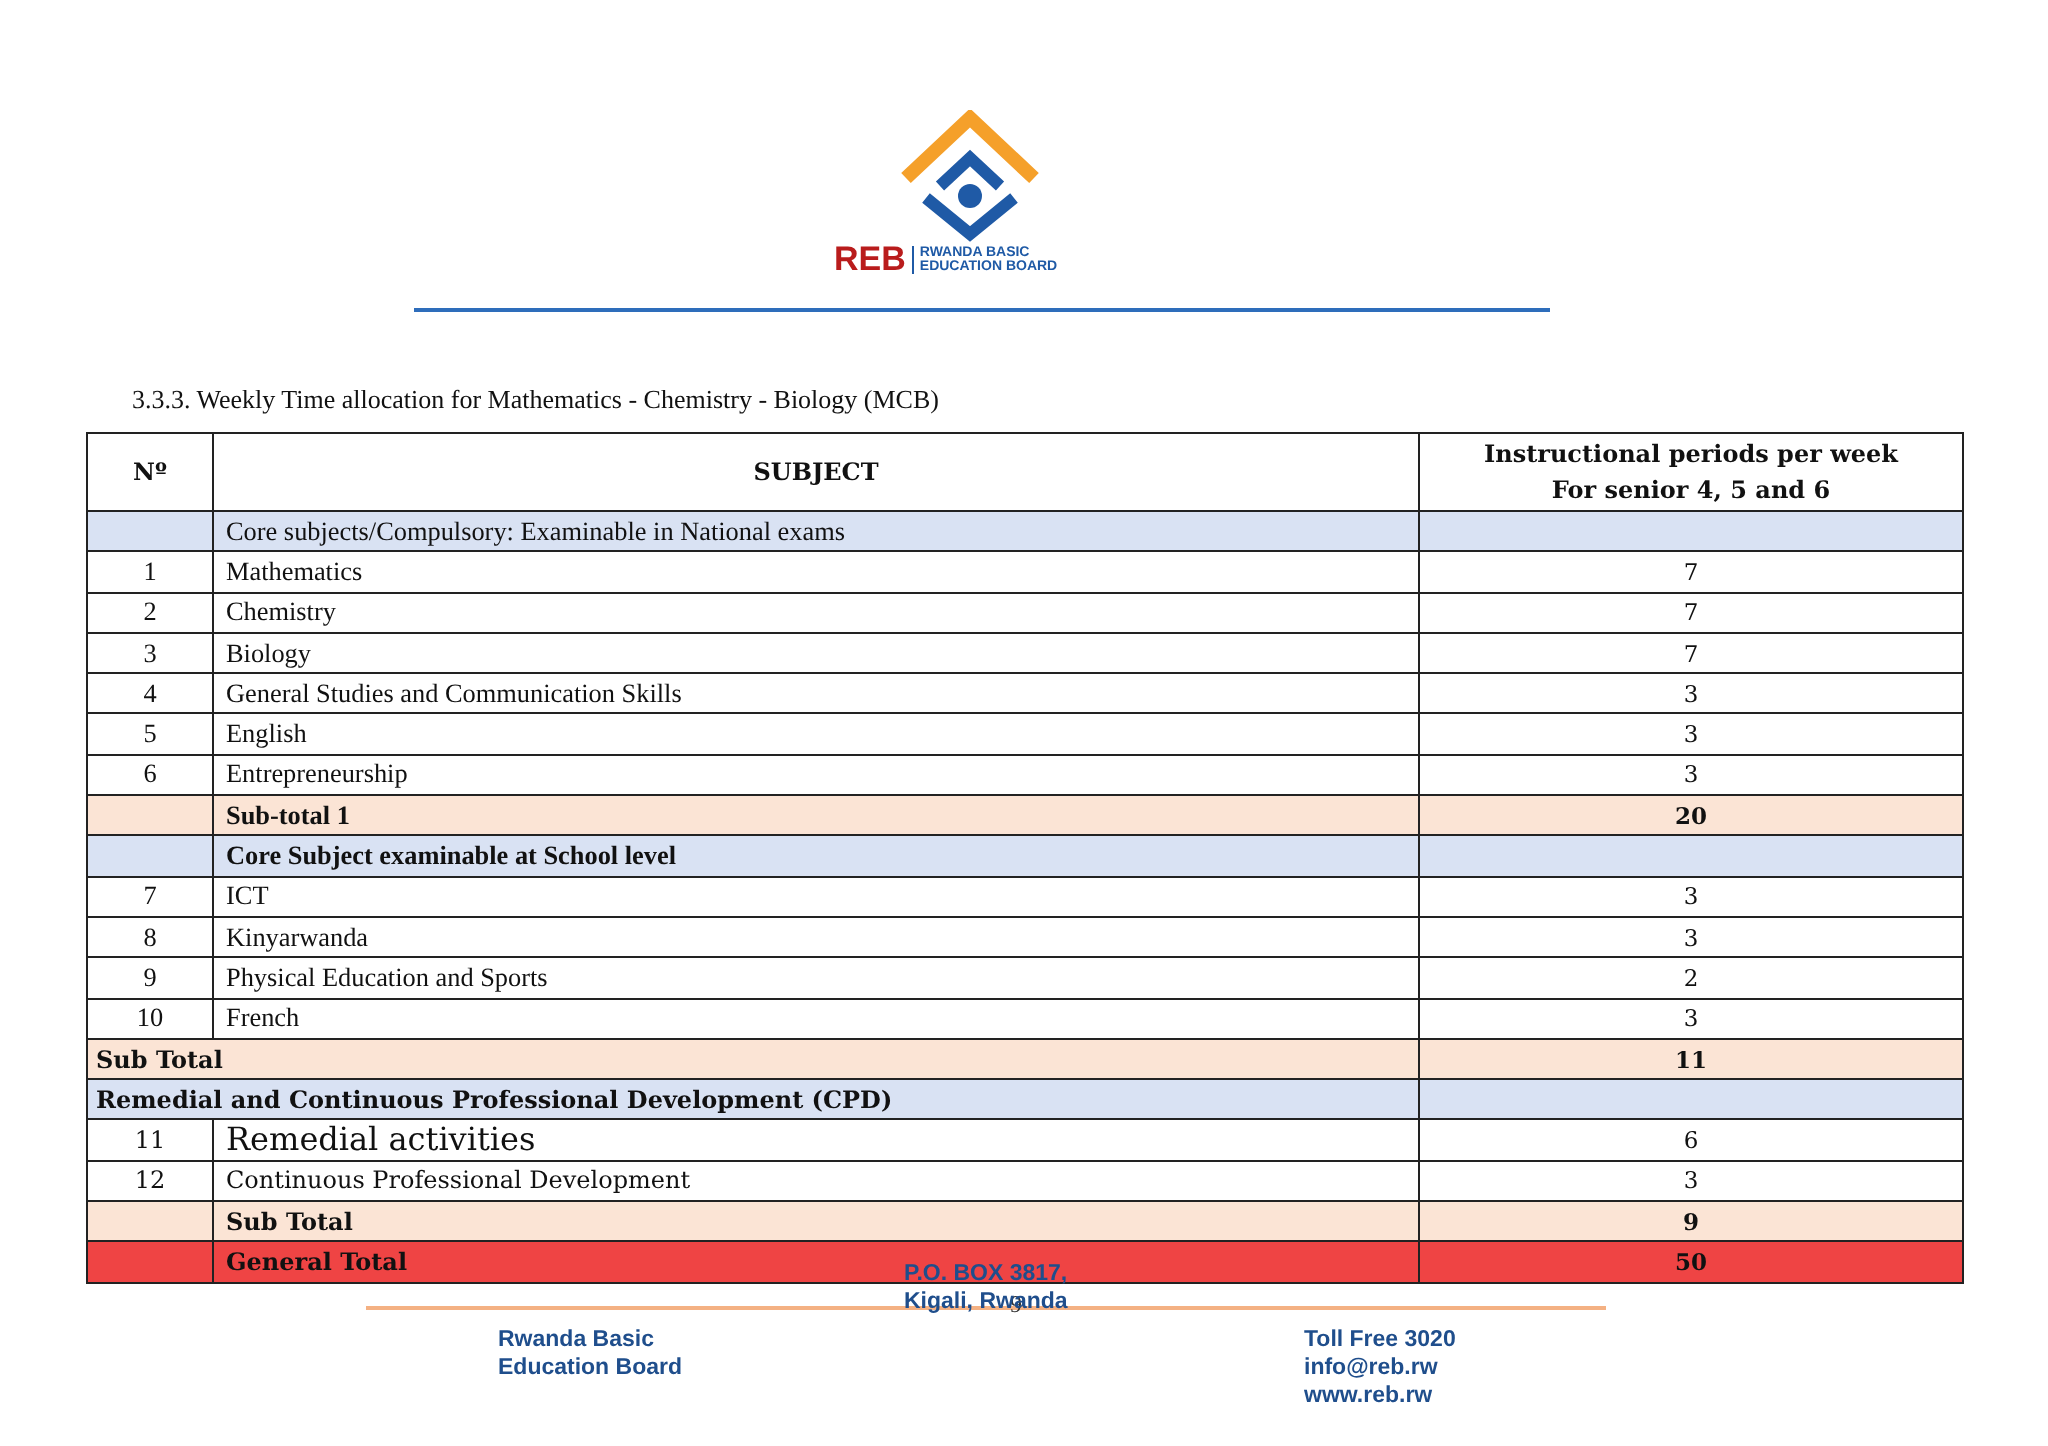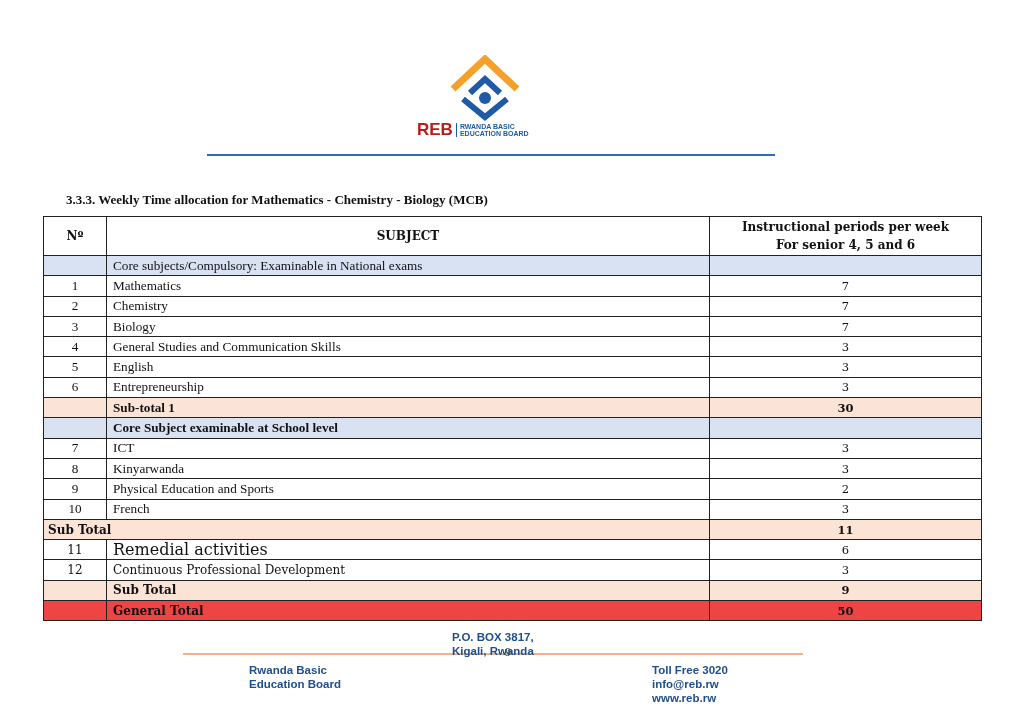--- a/index.html
+++ b/index.html
@@ -4,21 +4,21 @@
 <style>
   html,body{margin:0;padding:0;background:#fff;}
   body{width:1024px;height:723px;position:relative;overflow:hidden;font-family:"Liberation Serif",serif;color:#111;}
   .logo{position:absolute;left:415px;top:55px;width:150px;height:90px;}
   .logo svg{display:block;}
   .logo-text{position:absolute;left:417px;top:120px;display:flex;align-items:center;}
   .reb{font-family:"Liberation Sans",sans-serif;font-weight:bold;font-size:17px;color:#b91c1c;letter-spacing:0px;}
   .reb-sep{width:1px;height:14px;background:#1f5aa6;margin:0 3px;}
   .reb-full{font-family:"Liberation Sans",sans-serif;font-weight:bold;font-size:7px;line-height:7px;color:#1f5aa6;}
   .header-rule{position:absolute;left:207px;top:154px;width:568px;height:2px;background:#2e6dbb;}
-  .section-title{position:absolute;left:66px;top:192px;font-weight:bold;font-size:13px;}
+  .section-title{position:absolute;left:66px;top:192px;font-weight:normal;font-size:13px;}
   table{position:absolute;left:43px;top:216px;width:938px;border-collapse:collapse;table-layout:fixed;}
   td,th{border:1px solid #222;font-size:13.2px;padding:0 6px;height:19.3px;line-height:18px;}
   th{font-family:"DejaVu Serif",serif;font-size:12px;font-weight:bold;height:38px;line-height:18px;}
   td.no{text-align:center;}
   td.val{text-align:center;font-family:"DejaVu Serif",serif;font-size:11.5px;}
   .cat td{background:#d9e2f3;}
   .sub td{background:#fbe4d5;font-weight:bold;}
   .sub td.val{font-weight:bold;}
   .cambria{font-family:"DejaVu Serif",serif;font-size:12px;font-weight:bold;}
   .gen td{background:#ef4444;font-weight:bold;}
@@ -94,21 +94,21 @@
         <td class="val">3</td>
       </tr>
     <tr>
         <td class="no">6</td>
         <td>Entrepreneurship</td>
         <td class="val">3</td>
       </tr>
     <tr class="sub">
         <td class="no"></td>
         <td>Sub-total 1</td>
-        <td class="val">30</td>
+        <td class="val">20</td>
       </tr>
     <tr class="cat">
         <td class="no"></td>
         <td style="font-weight:bold">Core Subject examinable at School level</td>
         <td class="val"></td>
       </tr>
     <tr>
         <td class="no">7</td>
         <td>ICT</td>
         <td class="val">3</td>
@@ -124,20 +124,24 @@
         <td class="val">2</td>
       </tr>
     <tr>
         <td class="no">10</td>
         <td>French</td>
         <td class="val">3</td>
       </tr>
     <tr class="sub">
         <td colspan="2" class="cambria" style="padding-left:4px">Sub Total</td>
         <td class="val">11</td>
+      </tr>
+    <tr class="cat">
+        <td colspan="2" class="cambria" style="padding-left:4px">Remedial and Continuous Professional Development (CPD)</td>
+        <td class="val"></td>
       </tr>
     <tr>
         <td class="no" style="font-family:'DejaVu Serif',serif;font-size:12px">11</td>
         <td style="font-family:'DejaVu Serif',serif;font-size:16px">Remedial activities</td>
         <td class="val">6</td>
       </tr>
     <tr>
         <td class="no" style="font-family:'DejaVu Serif',serif;font-size:12px">12</td>
         <td style="font-family:'DejaVu Serif',serif;font-size:12px">Continuous Professional Development</td>
         <td class="val">3</td>

